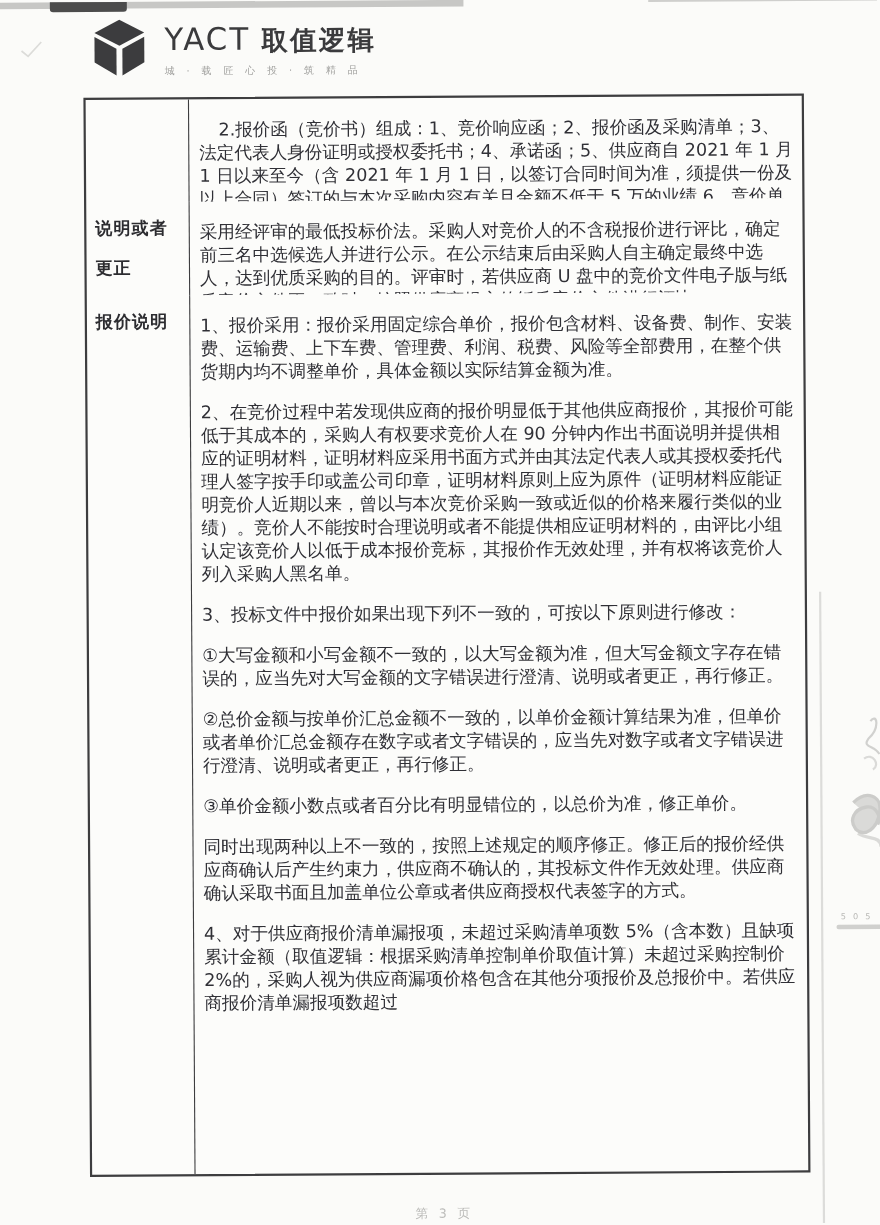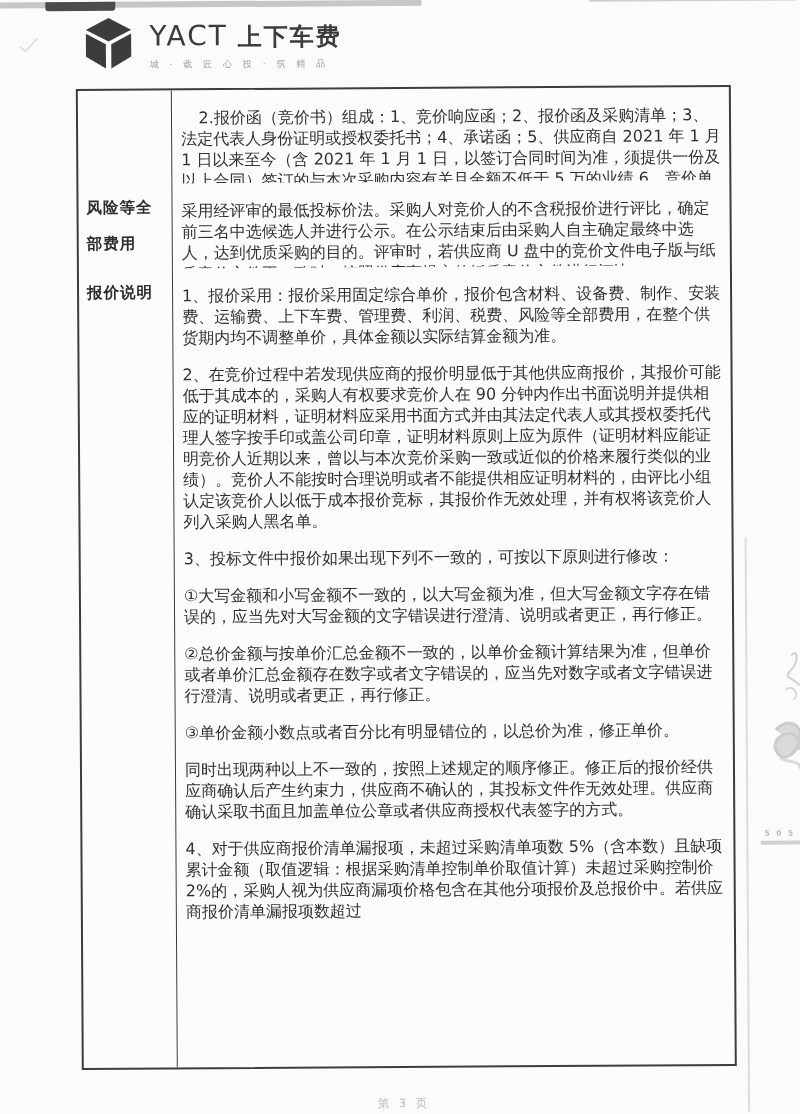--- a/index.html
+++ b/index.html
@@ -45,21 +45,21 @@
   .row-a .p1{text-indent:1.1em;}
 
   
   .footer{position:absolute;left:0;top:1096px;width:800px;text-align:center;
     font-size:11.5px;color:#bcbcba;letter-spacing:3px;}
 
   
   .bleed{position:absolute;left:744px;top:640px;width:56px;height:230px;}
   .bleed svg{display:block;}
   .margin-note{position:absolute;left:762px;top:831px;font-size:7.5px;color:#b9b9b6;
-    letter-spacing:2px;font-weight:bold;}
+    letter-spacing:2px;}
   .margin-smear{position:absolute;left:758px;top:843px;width:42px;height:4px;
     background:#c6c6c3;opacity:.8;border-radius:2px;}
 </style>
 </head>
 <body>
 
 <div class="scan">
 
   <div class="scan-band-left"></div>
   <div class="scan-band-dark"></div>
@@ -76,35 +76,35 @@
     <div class="logo-cube">
       <svg width="54" height="56" viewBox="0 0 100 104">
         <polygon points="50,4 92,26 50,48 8,26" fill="#3c3c3e"></polygon>
         <polygon points="8,33 45,53 45,98 8,76" fill="#3c3c3e"></polygon>
         <polygon points="92,33 55,53 55,98 92,76" fill="#3c3c3e"></polygon>
       </svg>
     </div>
     <div class="logo-text">
       <div class="brand-row">
         <span class="brand-en">YACT</span>
-        <span class="brand-cn">上下车费</span>
+        <span class="brand-cn">取值逻辑</span>
       </div>
       <div class="tagline">城 · 载 匠 心    投 · 筑 精 品</div>
     </div>
   </div>
 
   <div class="doc-table">
 
     <div class="cell label-cell row-a"></div>
     <div class="cell content-cell row-a">
       <p class="p1">2.报价函（竞价书）组成：1、竞价响应函；2、报价函及采购清单；3、法定代表人身份证明或授权委托书；4、承诺函；5、供应商自 2021 年 1 月 1 日以来至今（含 2021 年 1 月 1 日，以签订合同时间为准，须提供一份及以上合同）签订的与本次采购内容有关且金额不低于 5 万的业绩 6、竞价单位认为需要提交的其他文件。</p>
 
     </div>
 
-    <div class="cell label-cell row-b">风险等全部费用</div>
+    <div class="cell label-cell row-b">说明或者更正</div>
     <div class="cell content-cell row-b">
       <p>采用经评审的最低投标价法。采购人对竞价人的不含税报价进行评比，确定前三名中选候选人并进行公示。在公示结束后由采购人自主确定最终中选人，达到优质采购的目的。评审时，若供应商 U 盘中的竞价文件电子版与纸质竞价文件不一致时，按照供应商提交的纸质竞价文件进行评比。</p>
     </div>
 
     <div class="cell label-cell row-c">报价说明</div>
     <div class="cell content-cell row-c">
       <p>1、报价采用：报价采用固定综合单价，报价包含材料、设备费、制作、安装费、运输费、上下车费、管理费、利润、税费、风险等全部费用，在整个供货期内均不调整单价，具体金额以实际结算金额为准。</p>
       <p>2、在竞价过程中若发现供应商的报价明显低于其他供应商报价，其报价可能低于其成本的，采购人有权要求竞价人在 90 分钟内作出书面说明并提供相应的证明材料，证明材料应采用书面方式并由其法定代表人或其授权委托代理人签字按手印或盖公司印章，证明材料原则上应为原件（证明材料应能证明竞价人近期以来，曾以与本次竞价采购一致或近似的价格来履行类似的业绩）。竞价人不能按时合理说明或者不能提供相应证明材料的，由评比小组认定该竞价人以低于成本报价竞标，其报价作无效处理，并有权将该竞价人列入采购人黑名单。</p>
       <p>3、投标文件中报价如果出现下列不一致的，可按以下原则进行修改：</p>
       <p>①大写金额和小写金额不一致的，以大写金额为准，但大写金额文字存在错误的，应当先对大写金额的文字错误进行澄清、说明或者更正，再行修正。</p>

